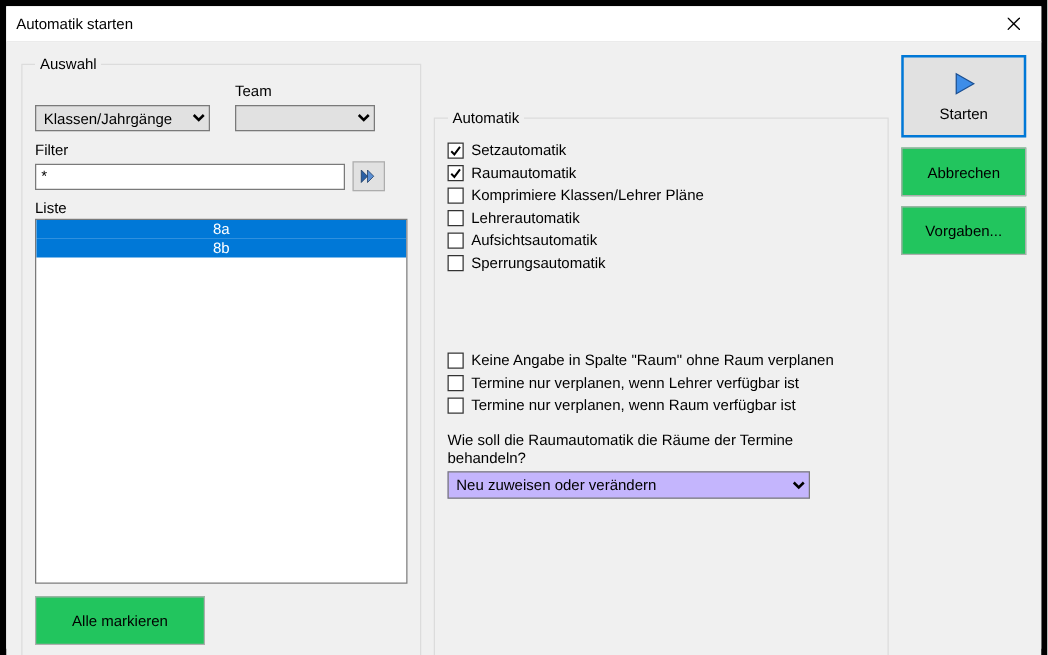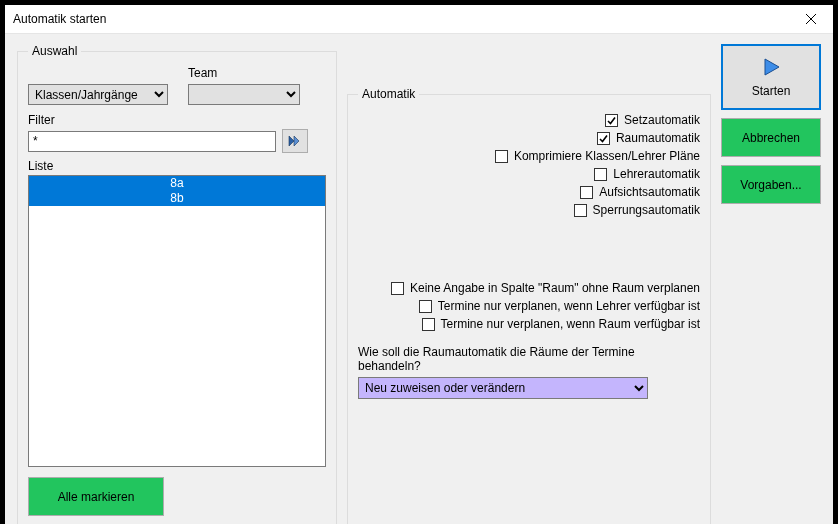--- a/index.html
+++ b/index.html
@@ -175,21 +175,20 @@
     display: flex;
     flex-direction: column;
     gap: 4px;
     margin-top: 4px;
   }
   .check-row {
     display: flex;
     align-items: center;
     gap: 6px;
     font-size: 12px;
-    justify-content: flex-end;
   }
   .checkbox {
     width: 13px;
     height: 13px;
     border: 1px solid #333;
     background: #fff;
     box-sizing: border-box;
     display: inline-flex;
     align-items: center;
     justify-content: center;

